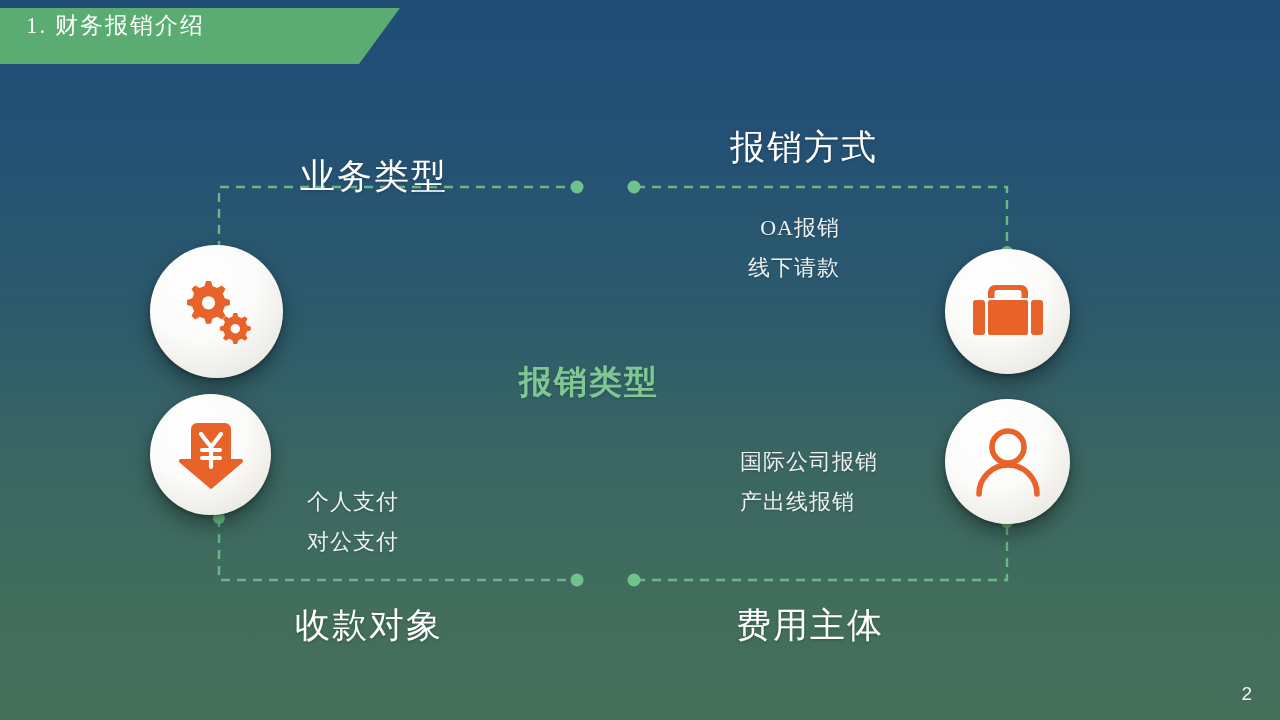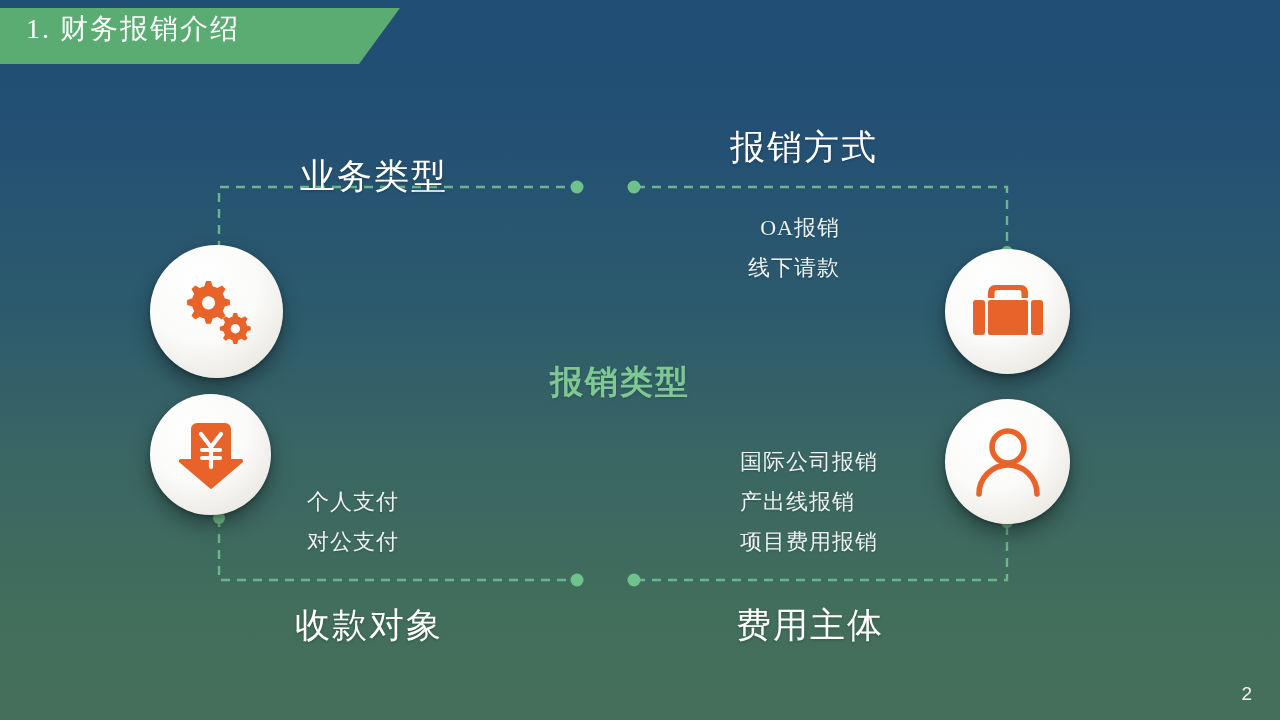--- a/index.html
+++ b/index.html
@@ -25,21 +25,21 @@
     height: 56px;
     background: #5aac72;
     -webkit-clip-path: polygon(0 0, 100% 0, 90% 100%, 0 100%);
     clip-path: polygon(0 0, 100% 0, 90% 100%, 0 100%);
   }
   .banner-title {
     position: absolute;
     left: 26px;
     top: 10px;
     color: #ffffff;
-    font-size: 28px;
+    font-size: 23px;
     letter-spacing: 2px;
     font-family: "Liberation Serif", serif;
     font-weight: 400;
     white-space: nowrap;
     text-align: center;
   }
 
   
   .heading {
     position: absolute;
@@ -76,21 +76,20 @@
     position: absolute;
     left: 519px;
     top: 360px;
     color: #7fc894;
     font-size: 33px;
     font-weight: bold;
     letter-spacing: 2px;
     font-family: "Liberation Sans", sans-serif;
     white-space: nowrap;
     text-shadow: 0 1px 3px rgba(0,0,0,0.2);
-    margin-left: 31px;
   }
 
   
   .wires {
     position: absolute;
     left: 0; top: 0;
     width: 1280px; height: 720px;
     pointer-events: none;
   }
 
@@ -162,21 +161,20 @@
   </div>
 
   <div class="blk t-payee">
     <div>个人支付</div>
     <div>对公支付</div>
   </div>
 
   <div class="blk t-subject">
     <div>国际公司报销</div>
     <div>产出线报销</div>
-    <div>项目费用报销</div>
   </div>
 
   <div class="center-label">报销类型</div>
 
   <div class="circle c-gear">
     <svg width="78" height="70" viewBox="0 0 78 70">
       <g fill="#e8632a">
 
         <path d="M28,4 l5,0 l1.6,5.2 a20,20 0 0 1 4.6,1.9 l4.7,-2.7 l3.6,3.6 l-2.7,4.7 a20,20 0 0 1 1.9,4.6 l5.2,1.6 l0,5 l-5.2,1.6 a20,20 0 0 1 -1.9,4.6 l2.7,4.7 l-3.6,3.6 l-4.7,-2.7 a20,20 0 0 1 -4.6,1.9 l-1.6,5.2 l-5,0 l-1.6,-5.2 a20,20 0 0 1 -4.6,-1.9 l-4.7,2.7 l-3.6,-3.6 l2.7,-4.7 a20,20 0 0 1 -1.9,-4.6 l-5.2,-1.6 l0,-5 l5.2,-1.6 a20,20 0 0 1 1.9,-4.6 l-2.7,-4.7 l3.6,-3.6 l4.7,2.7 a20,20 0 0 1 4.6,-1.9 z"></path>
         <circle cx="30.5" cy="25.8" r="6.6" fill="#ffffff"></circle>

